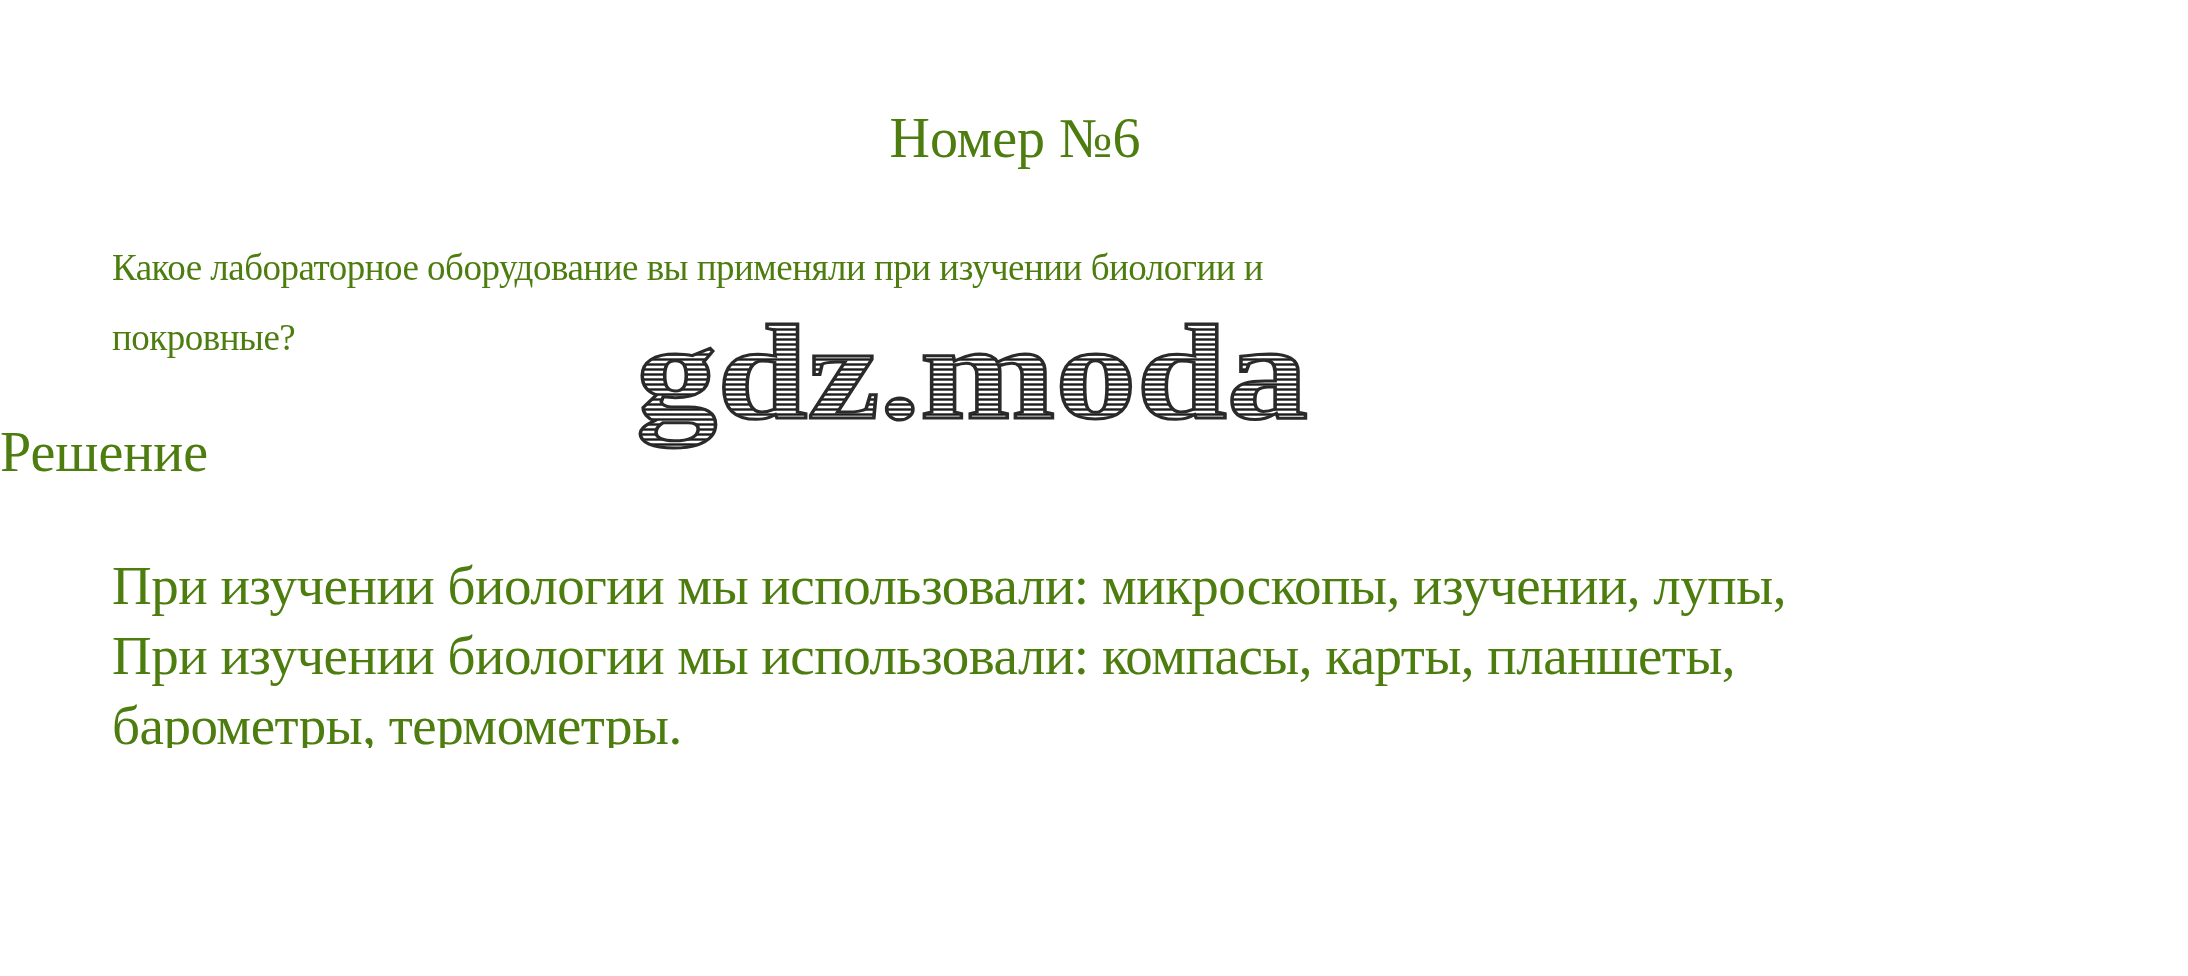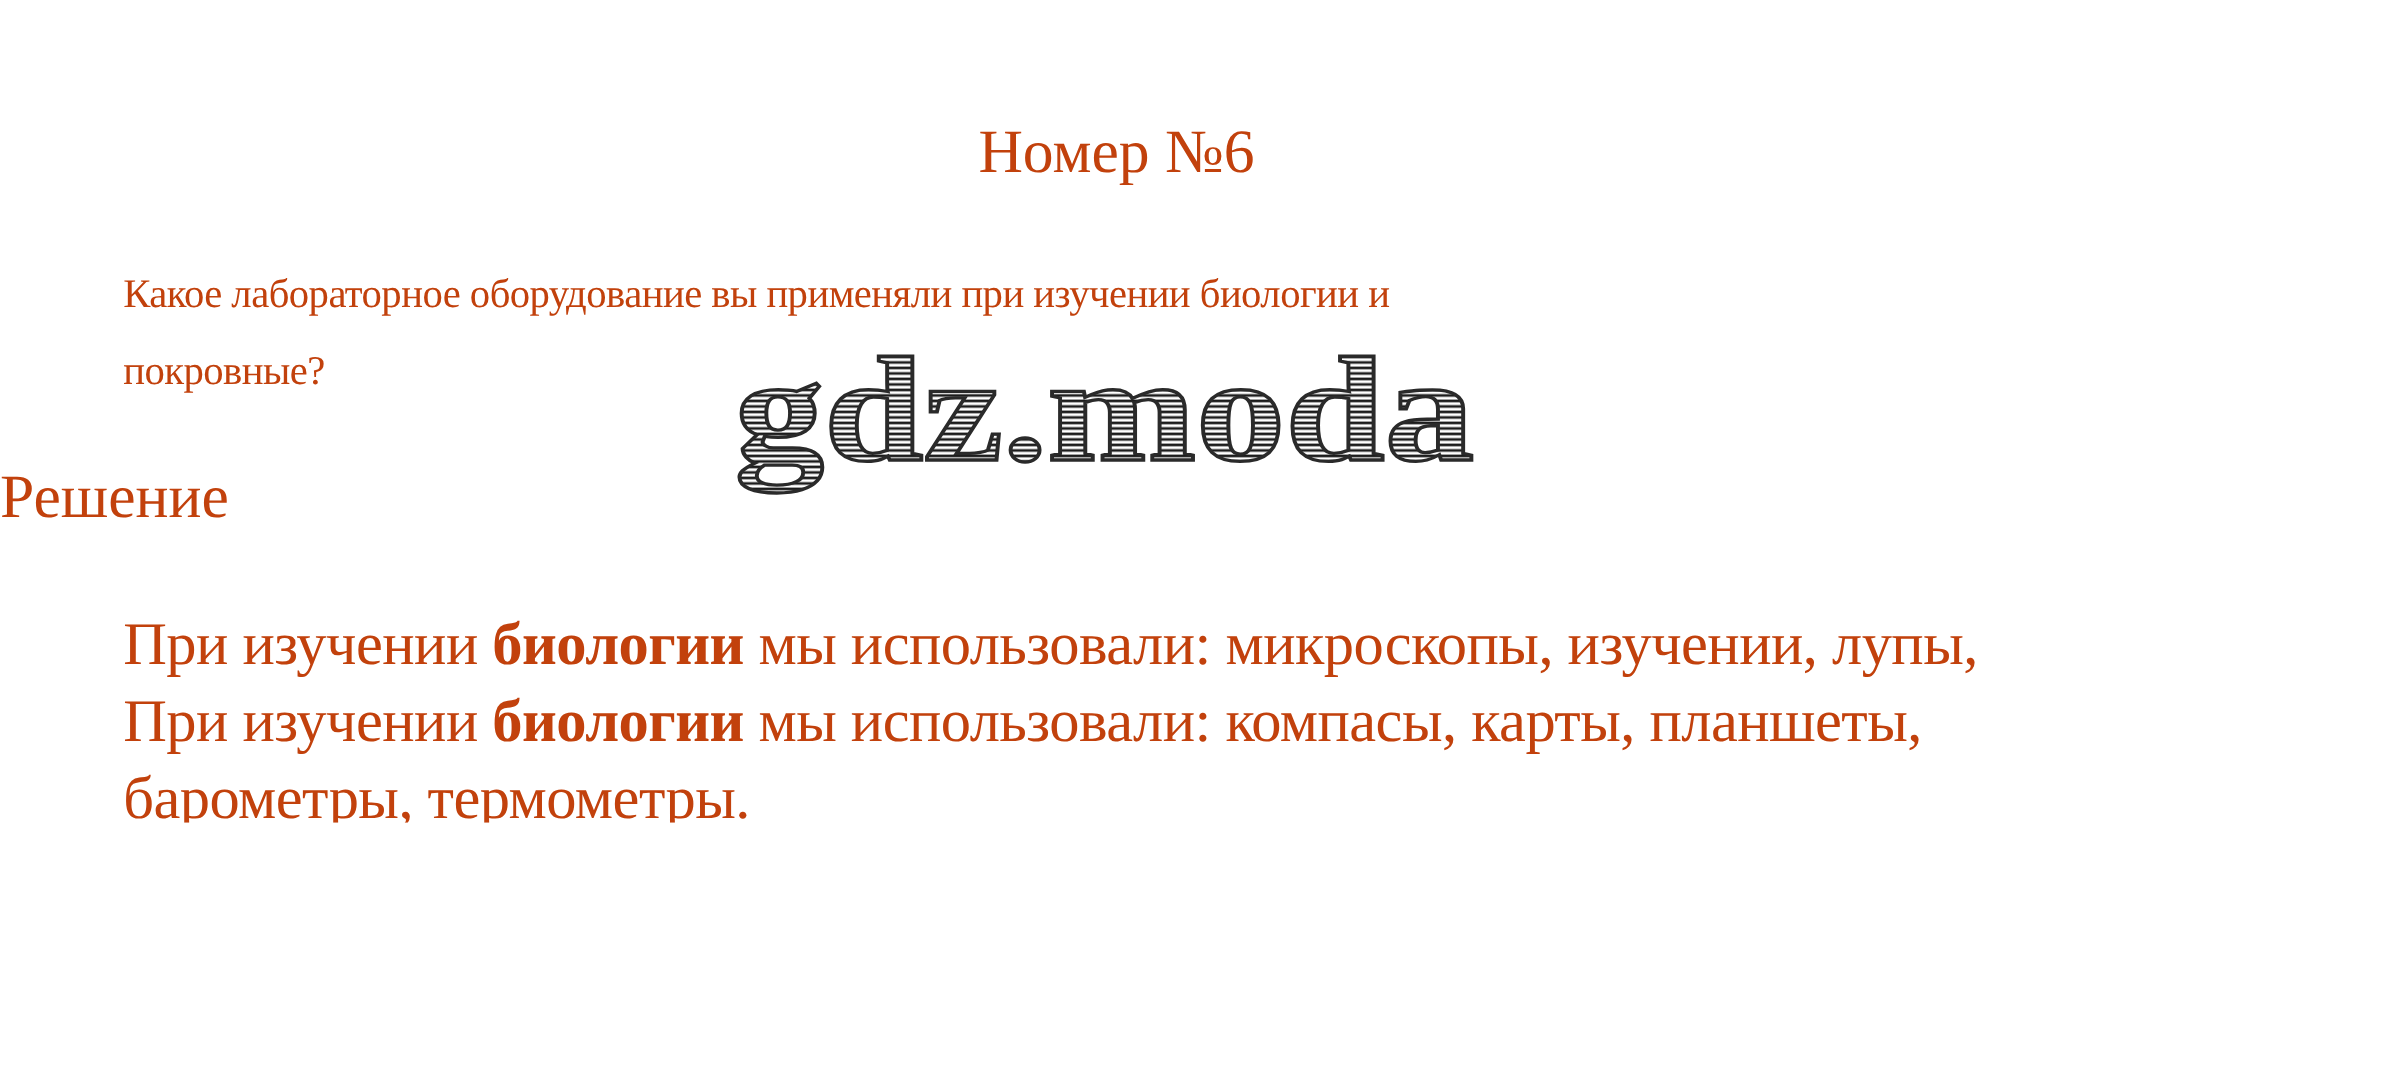--- a/index.html
+++ b/index.html
@@ -1,21 +1,21 @@
 <!DOCTYPE html>
 <html><head>
 <meta charset="utf-8">
 <style>
   html, body { margin: 0; padding: 0; background: #ffffff; }
   .page {
     position: relative;
     width: 2188px;
     height: 748px;
     background: #ffffff;
-    color: #c2410c;
+    color: #4d7c0f;
     font-family: "Liberation Serif", serif;
     overflow: hidden;
   }
   .title {
     position: absolute;
     top: 106px;
     left: 0;
     width: 2030px;
     text-align: center;
     font-size: 56px;
@@ -26,21 +26,21 @@
     position: absolute;
     top: 233px;
     left: 112px;
     font-size: 37px;
     line-height: 70px;
     letter-spacing: -0.5px;
   }
   .watermark {
     position: absolute;
     top: 292px;
-    left: 654px;
+    left: 622px;
     width: 700px;
     height: 172px;
   }
   .solution-heading {
     position: absolute;
     top: 420px;
     left: 0;
     width: 2170px;
     text-align: left;
     font-size: 56px;
@@ -48,21 +48,21 @@
     white-space: nowrap;
   }
   .answer {
     position: absolute;
     top: 551px;
     left: 112px;
     font-size: 55px;
     line-height: 70px;
     letter-spacing: -0.5px;
   }
-  .answer .bold-word { font-weight: bold; text-align: right; }
+  .answer .bold-word { font-weight: normal; text-align: right; }
   .line { white-space: nowrap; }
 </style>
 </head>
 <body>
 
 <div class="page">
 
   <div class="title">Номер №6</div>
 
   <div class="question">

